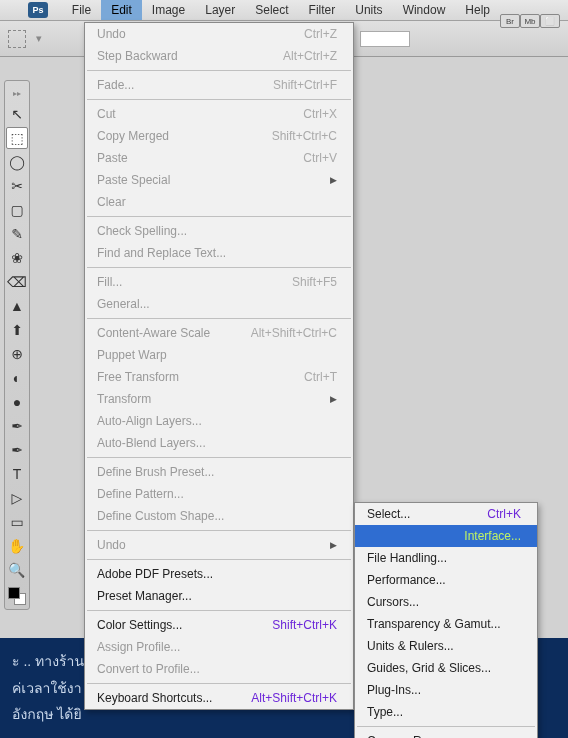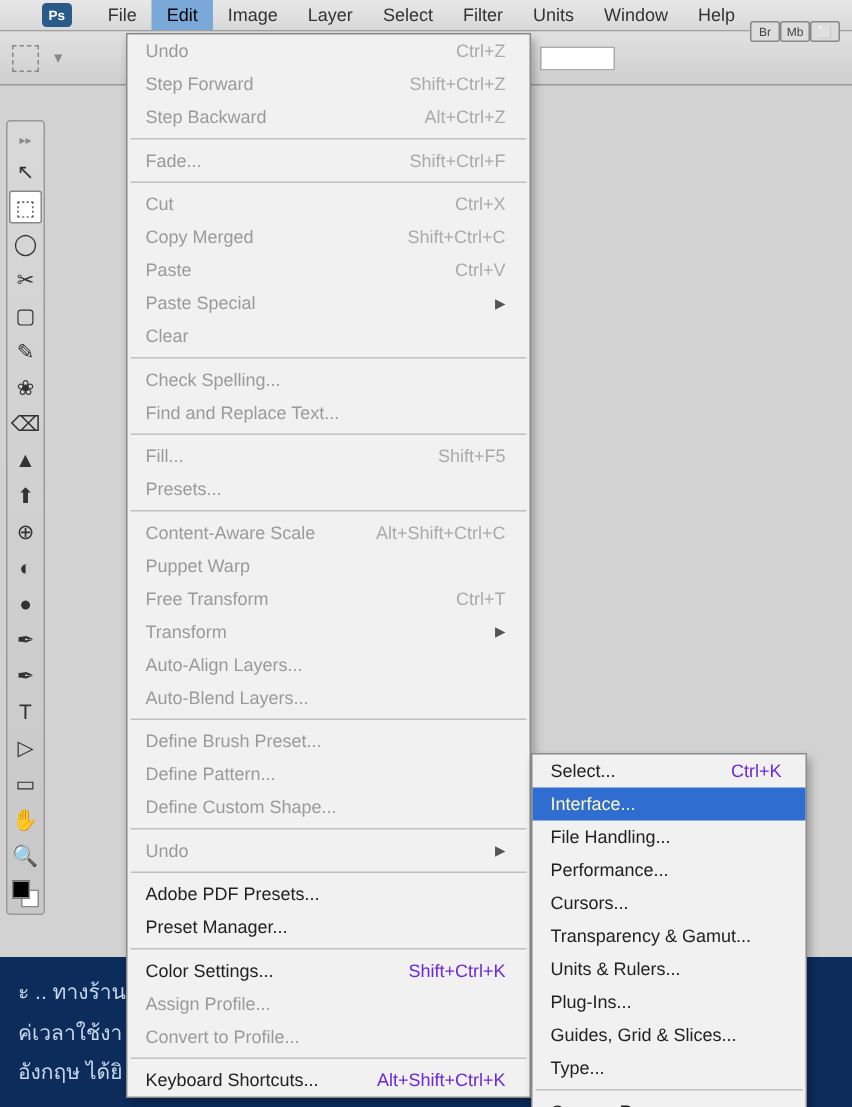--- a/index.html
+++ b/index.html
@@ -23,21 +23,21 @@
 .toolbox .swatch .bg{width:12px;height:12px;background:#fff;border:1px solid #888;position:absolute;bottom:0;right:0;}
 .toolgrip{width:26px;height:16px;display:flex;align-items:center;justify-content:center;color:#888;font-size:8px;}
 
 .dropdown{position:absolute;background:#f1f1f1;border:1px solid #8a8a8a;box-shadow:2px 3px 6px rgba(0,0,0,.3);font-size:12px;color:#222;}
 .dropdown .row{display:flex;align-items:center;height:22px;padding:0 16px 0 12px;white-space:nowrap;}
 .dropdown .row.disabled{color:#9a9a9a;}
 .dropdown .row .lbl{flex:1;}
 .dropdown .row .sc{color:#6d28d9;margin-left:30px;}
 .dropdown .row.disabled .sc{color:#aaa;}
 .dropdown .row .arr{margin-left:12px;font-size:9px;color:#555;}
-.dropdown .row.hl{background:#2f6dd1;color:#fef9c3;}
+.dropdown .row.hl{background:#2f6dd1;color:#bef264;text-align:right;}
 .dropdown hr{border:none;border-top:1px solid #c0c0c0;margin:3px 2px;}
 
 #edit-menu{left:84px;top:22px;width:270px;}
 #pref-submenu{left:354px;top:502px;width:184px;}
 
 .thaibg{position:absolute;left:0;right:0;bottom:0;background:#0c2c5c;color:#c9d7ea;font-size:14px;padding:10px 12px;line-height:1.9;}
 </style>
 </head>
 <body>
 
@@ -105,24 +105,20 @@
   <div>ค่เวลาใช้งา</div>
   <div>อังกฤษ ได้ยิ</div>
 </div>
 
 <div id="edit-menu" class="dropdown">
     <div class="row disabled">
       <span class="lbl">Undo</span>
       <span class="sc">Ctrl+Z</span>
     </div>
     <div class="row disabled">
-      <span class="lbl">Step Forward</span>
-      <span class="sc">Shift+Ctrl+Z</span>
-    </div>
-    <div class="row disabled">
       <span class="lbl">Step Backward</span>
       <span class="sc">Alt+Ctrl+Z</span>
     </div>
     <hr>
     <div class="row disabled">
       <span class="lbl">Fade...</span>
       <span class="sc">Shift+Ctrl+F</span>
     </div>
     <hr>
     <div class="row disabled">
@@ -150,21 +146,21 @@
     </div>
     <div class="row disabled">
       <span class="lbl">Find and Replace Text...</span>
     </div>
     <hr>
     <div class="row disabled">
       <span class="lbl">Fill...</span>
       <span class="sc">Shift+F5</span>
     </div>
     <div class="row disabled">
-      <span class="lbl">Presets...</span>
+      <span class="lbl">General...</span>
     </div>
     <hr>
     <div class="row disabled">
       <span class="lbl">Content-Aware Scale</span>
       <span class="sc">Alt+Shift+Ctrl+C</span>
     </div>
     <div class="row disabled">
       <span class="lbl">Puppet Warp</span>
     </div>
     <div class="row disabled">
@@ -237,25 +233,25 @@
     <div class="row">
       <span class="lbl">Cursors...</span>
     </div>
     <div class="row">
       <span class="lbl">Transparency &amp; Gamut...</span>
     </div>
     <div class="row">
       <span class="lbl">Units &amp; Rulers...</span>
     </div>
     <div class="row">
+      <span class="lbl">Guides, Grid &amp; Slices...</span>
+    </div>
+    <div class="row">
       <span class="lbl">Plug-Ins...</span>
     </div>
     <div class="row">
-      <span class="lbl">Guides, Grid &amp; Slices...</span>
-    </div>
-    <div class="row">
       <span class="lbl">Type...</span>
     </div>
     <hr>
     <div class="row">
       <span class="lbl">Camera Raw...</span>
     </div>
   </div>
 
 </body></html>

